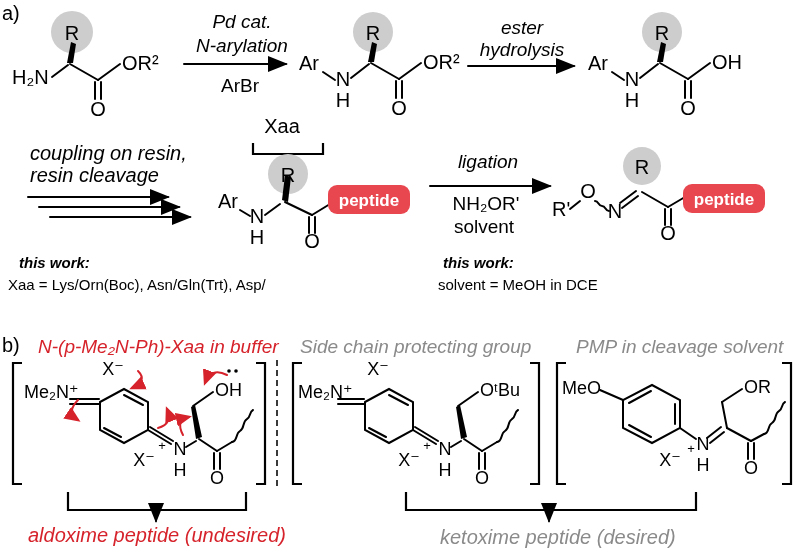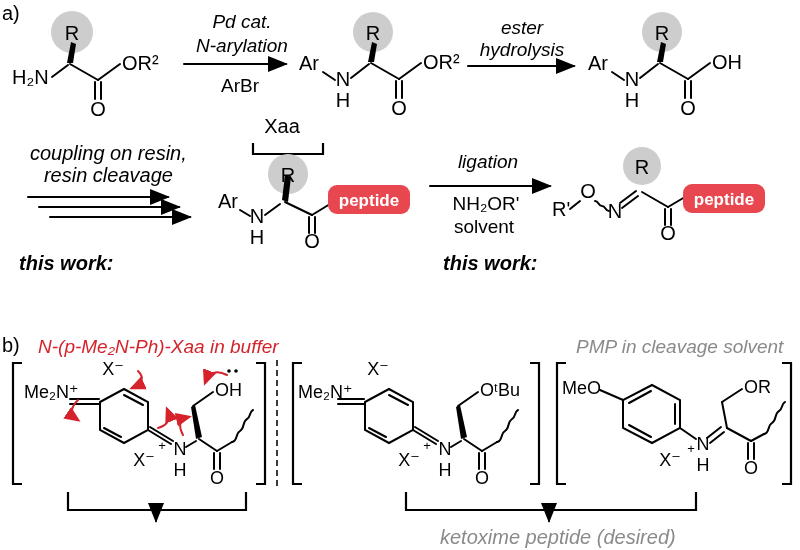--- a/index.html
+++ b/index.html
@@ -16,21 +16,21 @@
   .it{font-style:italic;}
   .bd{stroke:var(--ink);stroke-width:2;fill:none;stroke-linecap:round;}
   .bk{stroke:var(--ink);stroke-width:2.2;fill:none;stroke-linejoin:miter;}
   .wedge{fill:var(--ink);stroke:none;}
   .rc{fill:var(--circle);stroke:none;}
   .ra{stroke:var(--red);stroke-width:2;fill:none;stroke-linecap:round;}
   .dot{fill:var(--ink);}
   .pbox{fill:var(--box);stroke:none;}
   .ptxt{fill:#fff;font-weight:bold;font-size:17px;text-anchor:middle;}
   .arrlab{font-size:19px;}
-  .txt{font-size:20px;line-height:22px;white-space:nowrap;}
+  .txt{font-size:15px;line-height:22px;white-space:nowrap;}
   .bold-it{font-weight:bold;font-style:italic;}
   .redtxt{color:var(--red);}
   .graytxt{color:var(--gray);}
   .hdr{font-size:19px;font-style:italic;white-space:nowrap;margin-left:8px;}
   .cap{font-size:20px;font-style:italic;white-space:nowrap;}
   .seclab{font-size:20px;}
   .divider{border-left:2.5px dashed #3a3a3a;width:0;}
 </style>
 </head>
 <body>
@@ -110,21 +110,21 @@
       <line class="bd" x1="105" y1="75" x2="105" y2="92"></line>
       <line class="bd" x1="111" y1="75" x2="111" y2="92"></line>
       <line class="bd" x1="108" y1="73" x2="130" y2="57"></line>
     </g>
     <text class="al mid" x="52" y="80">N</text>
     <text class="al mid" x="52" y="101">H</text>
     <text class="al mid" x="108" y="109">O</text>
     <text class="al" x="132" y="63">OH</text>
   </svg>
 
-  <div class="abs txt it" style="left:30px;top:142px;font-size:20px;text-align:center;">
+  <div class="abs txt it" style="left:30px;top:142px;font-size:20px;">
     <div>coupling on resin,</div>
     <div>resin cleavage</div>
   </div>
   <svg class="abs" style="left:20px;top:188px;" width="200" height="44">
     <line class="bd" x1="8" y1="9" x2="148" y2="9" marker-end="url(#mh)"></line>
     <line class="bd" x1="19" y1="19" x2="159" y2="19" marker-end="url(#mh)"></line>
     <line class="bd" x1="30" y1="29" x2="170" y2="29" marker-end="url(#mh)"></line>
   </svg>
 
   <svg class="abs" style="left:210px;top:112px;" width="222" height="140">
@@ -172,28 +172,31 @@
     </g>
     <text class="al mid" x="40" y="86">O</text>
     <text class="al mid" x="67" y="106">N</text>
     <text class="al mid" x="120" y="128">O</text>
     <rect class="pbox" x="135" y="72" width="82" height="29" rx="9"></rect>
     <text class="ptxt" x="176" y="93">peptide</text>
   </svg>
 
   <div class="abs txt" style="left:8px;top:252px;">
     <div class="bold-it" style="margin-left:11px;">this work:</div>
+    <div>Xaa = Lys/Orn(Boc), Asn/Gln(Trt), Asp/</div>
   </div>
 
   <div class="abs txt" style="left:438px;top:252px;">
     <div class="bold-it" style="margin-left:5px;">this work:</div>
+    <div>solvent = MeOH in DCE</div>
   </div>
 
   <div class="abs seclab" style="left:2px;top:334px;">b)</div>
   <div class="abs hdr redtxt" style="left:30px;top:336px;">N-(p-Me₂N-Ph)-Xaa in buffer</div>
+  <div class="abs hdr graytxt" style="left:292px;top:336px;">Side chain protecting group</div>
   <div class="abs hdr graytxt" style="left:568px;top:336px;">PMP in cleavage solvent</div>
 
   <svg class="abs" style="left:8px;top:358px;" width="264" height="134">
     <polyline class="bk" points="14,5 5,5 5,126 14,126"></polyline>
     <polyline class="bk" points="248,5 257,5 257,126 248,126"></polyline>
     <text class="al2" x="16" y="40">Me₂N⁺</text>
     <text class="al2 mid" x="105" y="17">X⁻</text>
     <g>
       <polygon class="bd" points="92,44 116,31 140,44 140,72 116,85 92,72"></polygon>
       <line class="bd" x1="116" y1="37" x2="135" y2="47"></line>
@@ -295,15 +298,16 @@
     <text class="al2 mid" x="199" y="116">O</text>
   </svg>
 
   <svg class="abs" style="left:0px;top:486px;" width="800" height="44">
     <polyline class="bk" points="68,6 68,24 246,24 246,6"></polyline>
     <line class="bd" x1="156" y1="24" x2="156" y2="35" marker-end="url(#mh)"></line>
     <polyline class="bk" points="406,6 406,24 696,24 696,6"></polyline>
     <line class="bd" x1="549" y1="24" x2="549" y2="35" marker-end="url(#mh)"></line>
   </svg>
 
+  <div class="abs cap redtxt" style="left:28px;top:524px;">aldoxime peptide (undesired)</div>
   <div class="abs cap graytxt" style="left:440px;top:526px;">ketoxime peptide (desired)</div>
 
 </div>
 
 </body></html>

